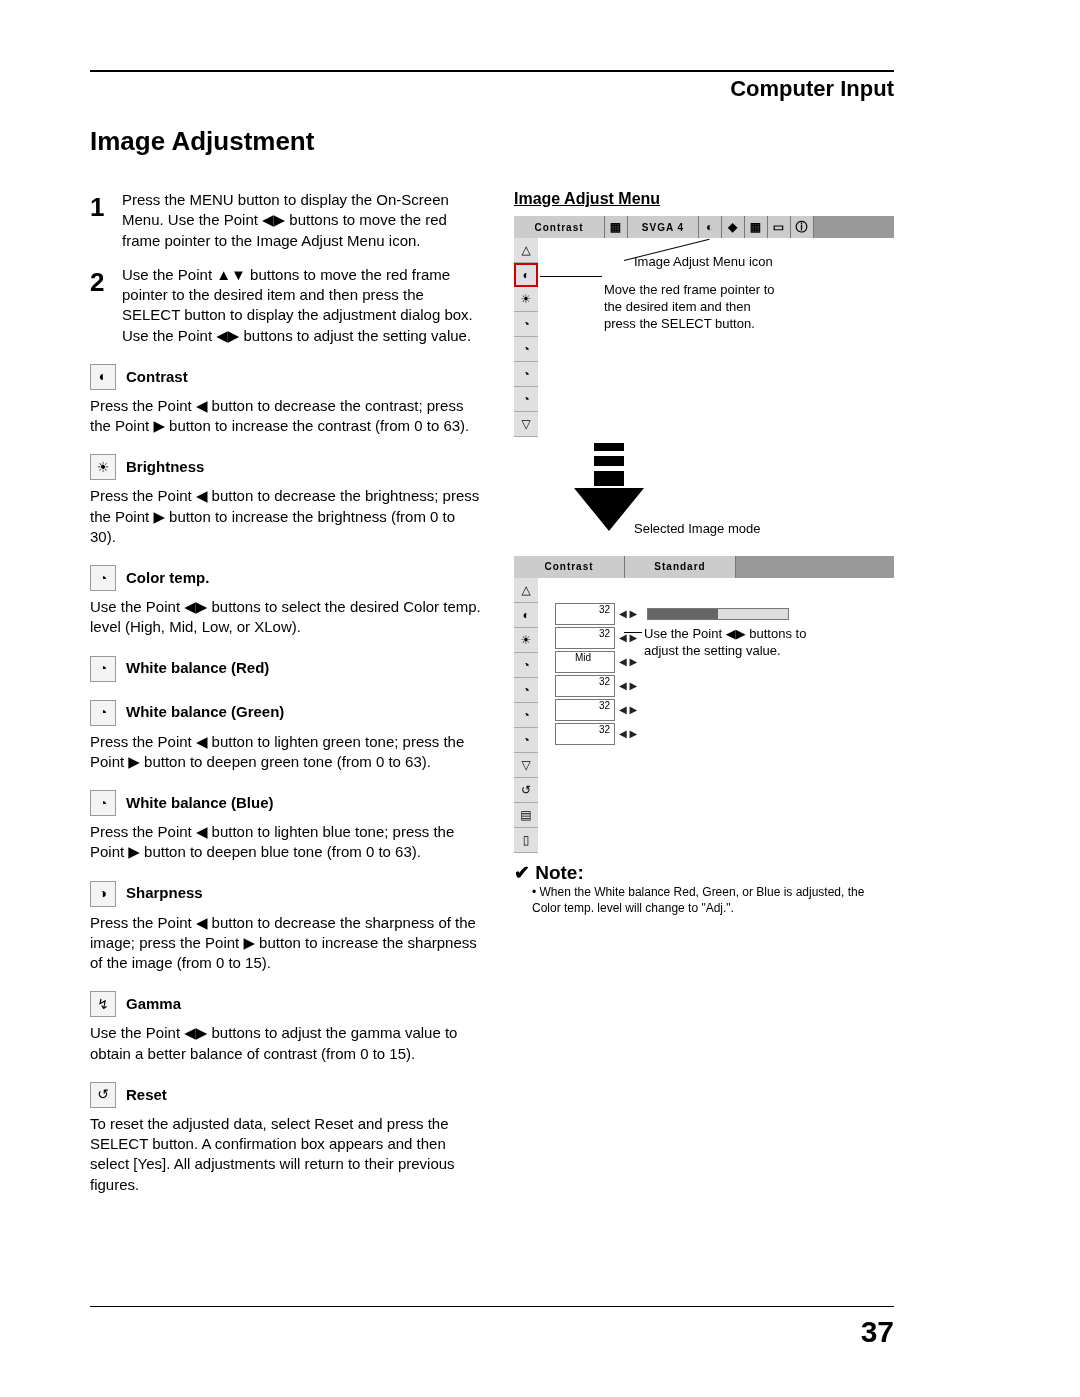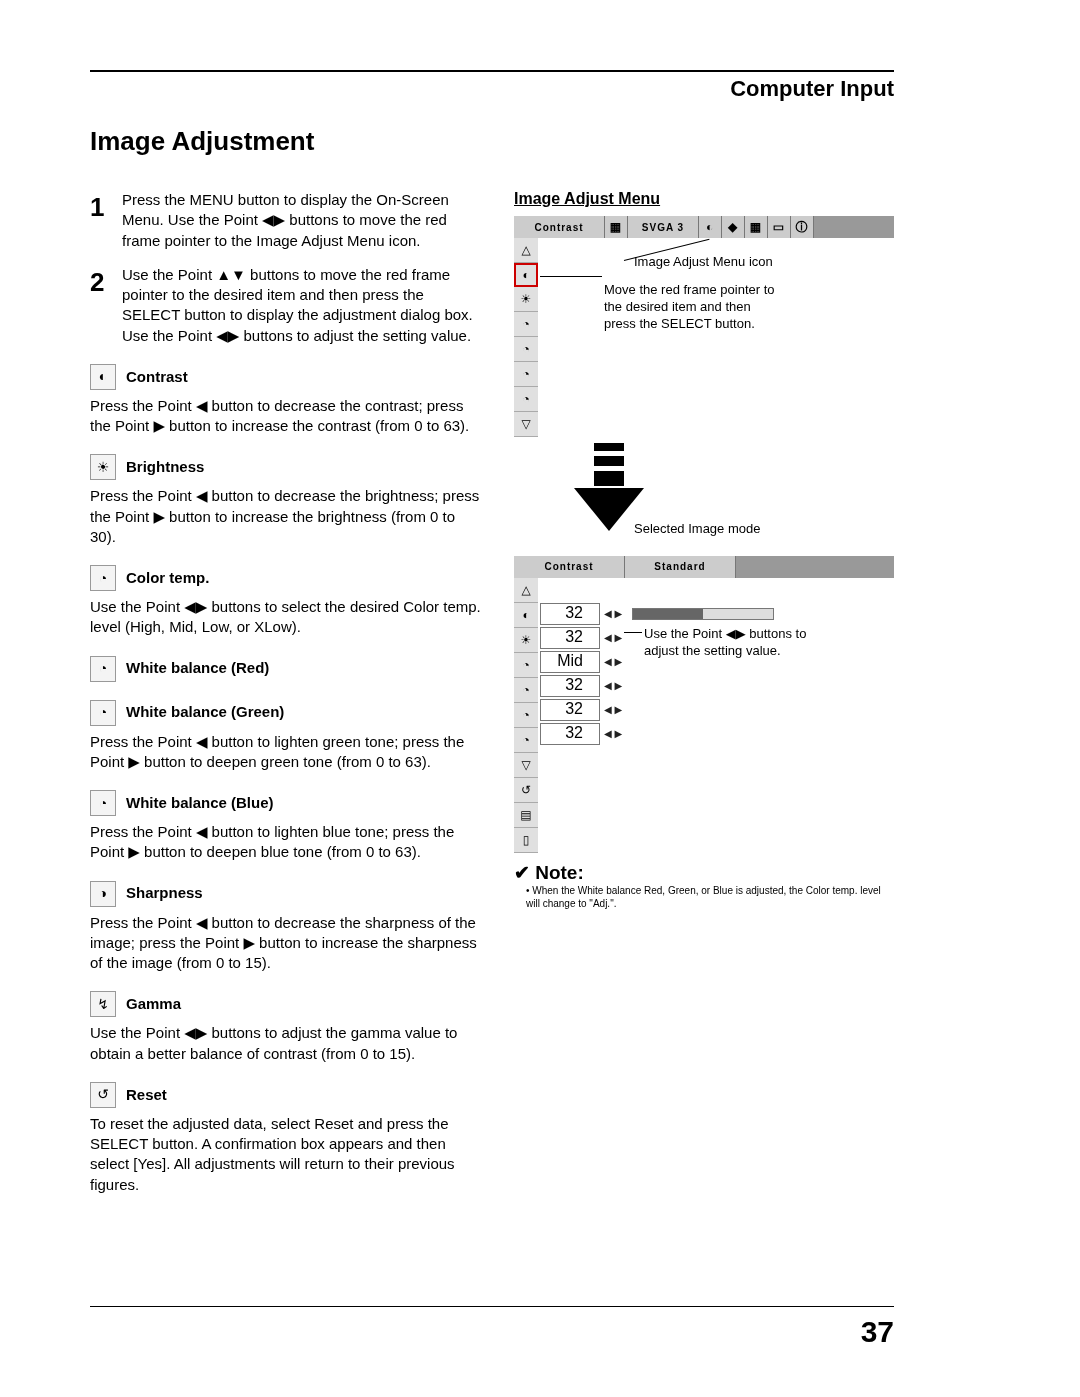--- a/index.html
+++ b/index.html
@@ -139,25 +139,25 @@
 
   .dialog {
     display: flex;
   }
   .dialog .icon-strip { }
   .value-cell {
     width: 60px;
     height: 22px;
     background: #fff;
     border: 1px solid #777;
-    font-size: 16px;
+    font-size: 10px;
     text-align: right;
-    padding-right: 16px;
+    padding-right: 4px;
     box-sizing: border-box;
-    margin-left: 2px;
+    margin-left: 17px;
     margin-top: 1px;
   }
   .dialog-row {
     display: flex;
     align-items: center;
     height: 24px;
   }
   .lr-arrows {
     font-size: 10px;
     padding: 0 4px;
@@ -172,21 +172,21 @@
     position: relative;
   }
   .slider-fill {
     position: absolute;
     left: 0; top: 0; bottom: 0;
     width: 50%;
     background: #666;
   }
 
   .note-head { font-weight: bold; font-size: 19px; margin-top: 8px; }
-  .note-body { font-size: 10px; margin-left: 12px; line-height: 1.35; }
+  .note-body { font-size: 12px; margin-left: 18px; line-height: 1.35; }
 
   .page-num {
     position: absolute;
     bottom: 48px;
     right: 90px;
     font-size: 30px;
     font-weight: bold;
   }
   .bottom-rule {
     position: absolute;
@@ -275,21 +275,21 @@
 
     </div>
 
     <div class="right-col">
       <div class="right-title">Image Adjust Menu</div>
 
       <div class="menu-box" style="width:380px;">
         <div class="topbar">
           <div class="cell" style="width:90px;">Contrast</div>
           <div class="cell ico">▦</div>
-          <div class="cell" style="width:70px;">SVGA 3</div>
+          <div class="cell" style="width:70px;">SVGA 4</div>
           <div class="cell ico">◐</div>
           <div class="cell ico">◆</div>
           <div class="cell ico">▦</div>
           <div class="cell ico">▭</div>
           <div class="cell ico">ⓘ</div>
         </div>
         <div class="icon-strip">
           <div class="srow">△</div>
           <div class="srow sel">◐</div>
           <div class="srow">☀</div>
@@ -344,21 +344,21 @@
               <span class="lr-arrows">◀ ▶</span>
               <div class="slider-bar">
                   <div class="slider-fill"></div>
                 </div>
             </div>
             <div class="dialog-row">
               <div class="value-cell">32</div>
               <span class="lr-arrows">◀ ▶</span>
             </div>
             <div class="dialog-row">
-              <div class="value-cell" style="">Mid</div>
+              <div class="value-cell" style="text-align:center;">Mid</div>
               <span class="lr-arrows">◀ ▶</span>
             </div>
             <div class="dialog-row">
               <div class="value-cell">32</div>
               <span class="lr-arrows">◀ ▶</span>
             </div>
             <div class="dialog-row">
               <div class="value-cell">32</div>
               <span class="lr-arrows">◀ ▶</span>
             </div>

